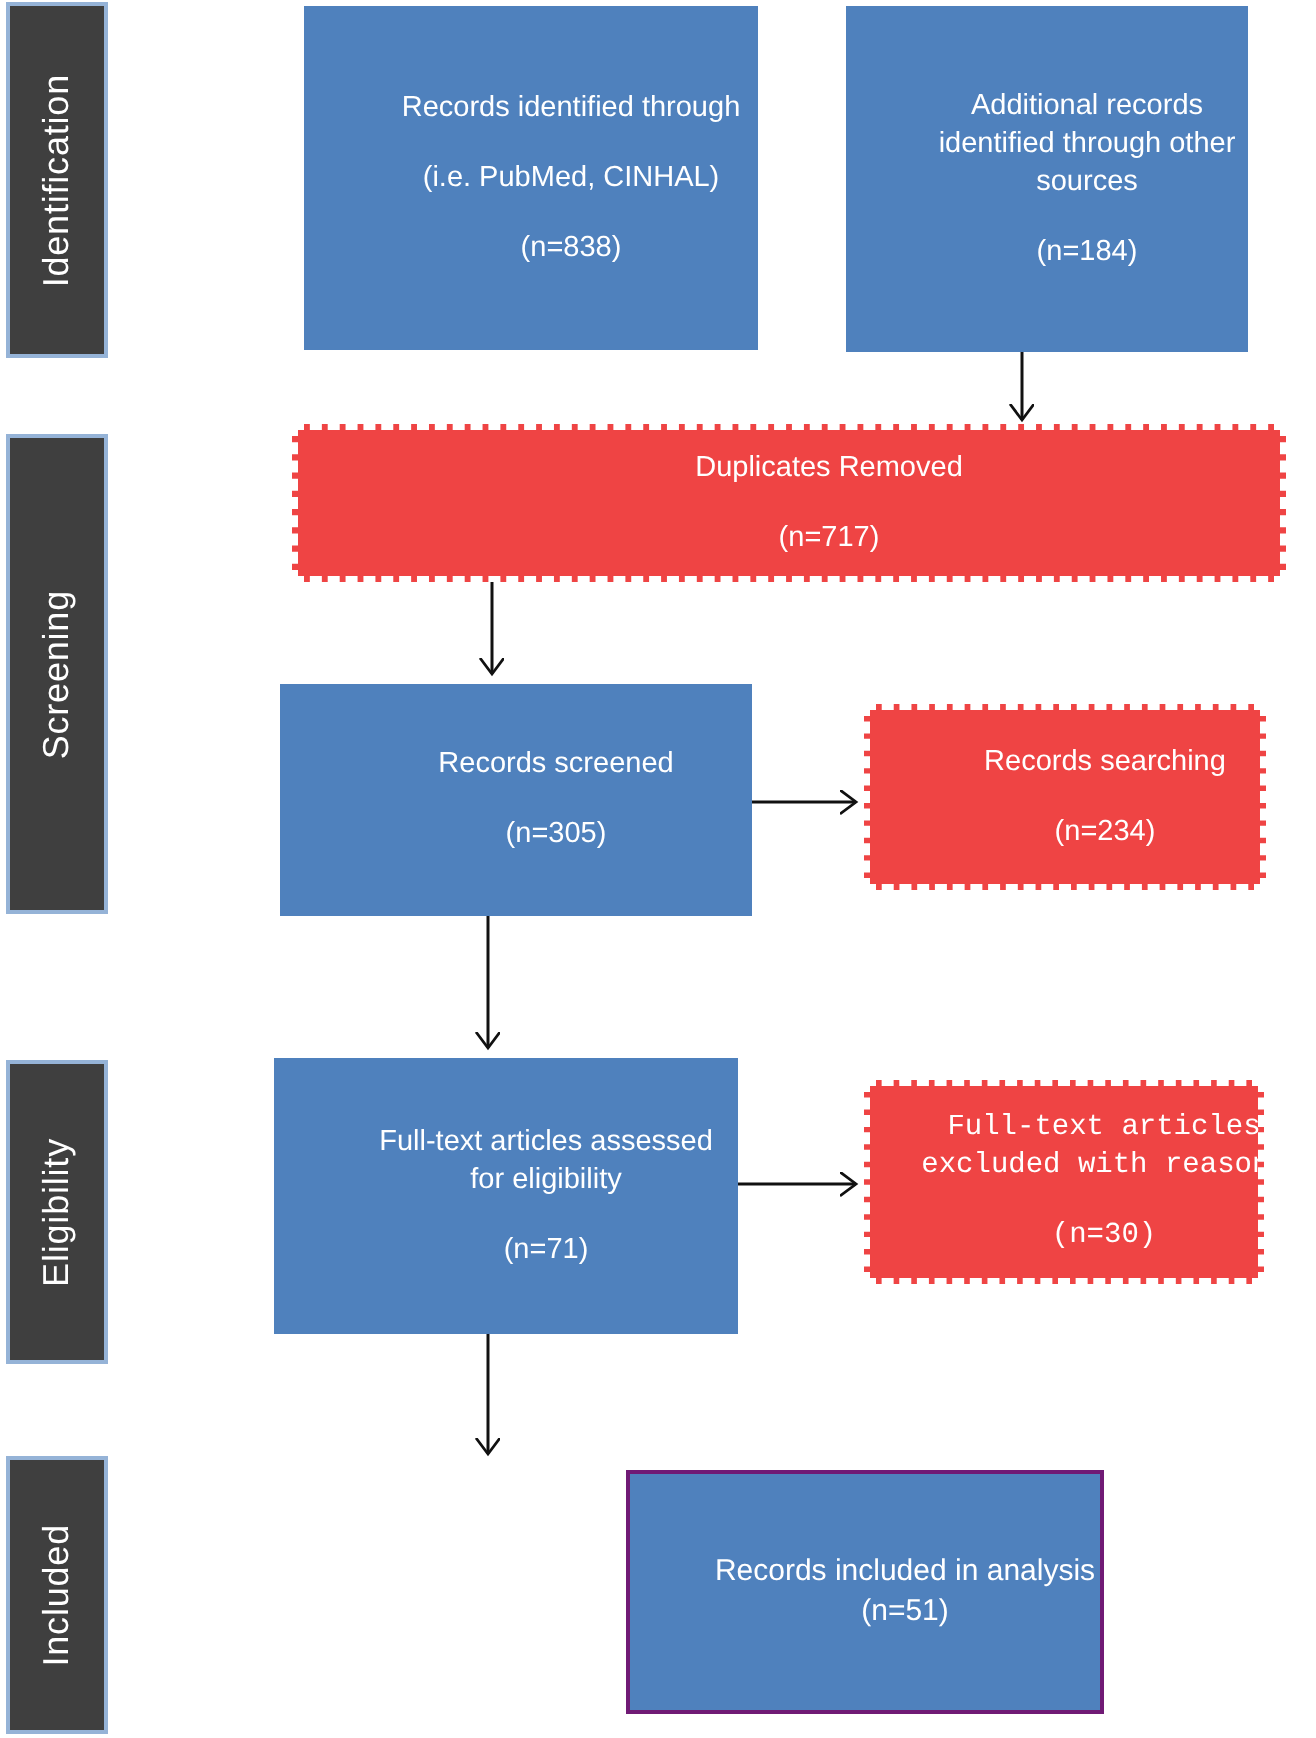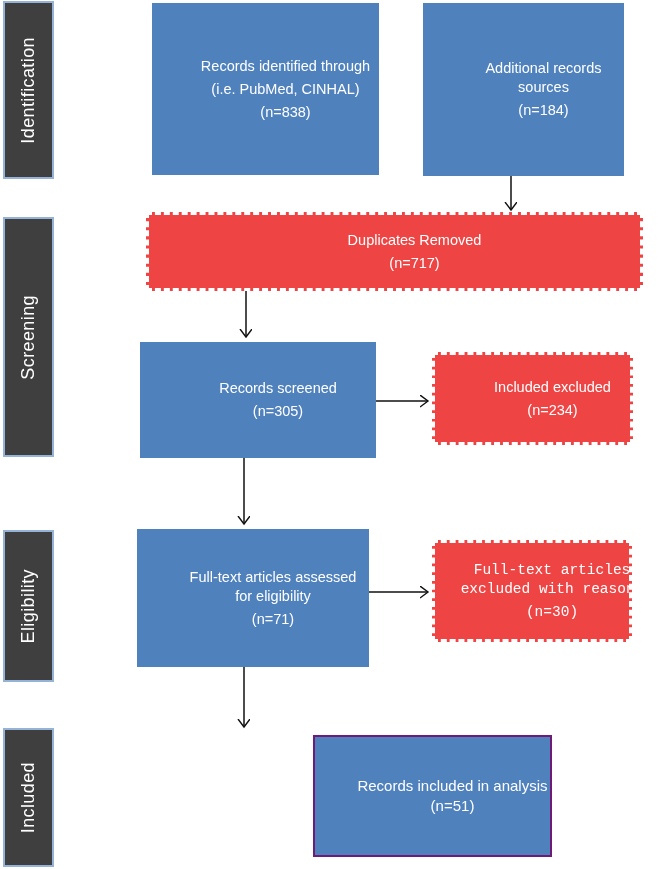--- a/index.html
+++ b/index.html
@@ -55,21 +55,21 @@
     box-sizing: border-box;
     display: flex;
     flex-direction: column;
     align-items: center;
     justify-content: center;
     text-align: center;
     color: #ffffff;
     font-size: 14.5px;
   }
   .box .ln { line-height: 19px; white-space: nowrap; padding-left: 40px; }
-  .box .ln.gap { margin-top: 4px; }
+  .box .ln.gap { margin-top: 16px; }
 
   .box.blue { background: #4f81bd; }
   .box.purple {
     background: #ef4444;           
     border: 3px dashed #ffffff;
   }
 
   #box-identified   { left: 152px; top: 3px;   width: 227px; height: 172px; }
   #box-additional   { left: 423px; top: 3px;   width: 201px; height: 173px; }
   #box-duplicates   { left: 146px; top: 212px; width: 497px; height: 79px;  }
@@ -117,36 +117,37 @@
   </div>
 
   <div class="box blue" id="box-identified">
     <div class="ln">Records identified through</div>
     <div class="ln gap">(i.e. PubMed, CINHAL)</div>
     <div class="ln gap">(n=838)</div>
   </div>
 
   <div class="box blue" id="box-additional">
     <div class="ln">Additional records</div>
+    <div class="ln">identified through other</div>
     <div class="ln">sources</div>
     <div class="ln gap">(n=184)</div>
   </div>
 
   <div class="box purple" id="box-duplicates">
     <div class="ln">Duplicates Removed</div>
     <div class="ln gap">(n=717)</div>
   </div>
 
   <div class="box blue" id="box-screened">
     <div class="ln">Records screened</div>
     <div class="ln gap">(n=305)</div>
   </div>
 
   <div class="box purple" id="box-excluded">
-    <div class="ln">Included excluded</div>
+    <div class="ln">Records searching</div>
     <div class="ln gap">(n=234)</div>
   </div>
 
   <div class="box blue" id="box-fulltext">
     <div class="ln">Full-text articles assessed</div>
     <div class="ln">for eligibility</div>
     <div class="ln gap">(n=71)</div>
   </div>
 
   <div class="box purple" id="box-ft-excluded">

